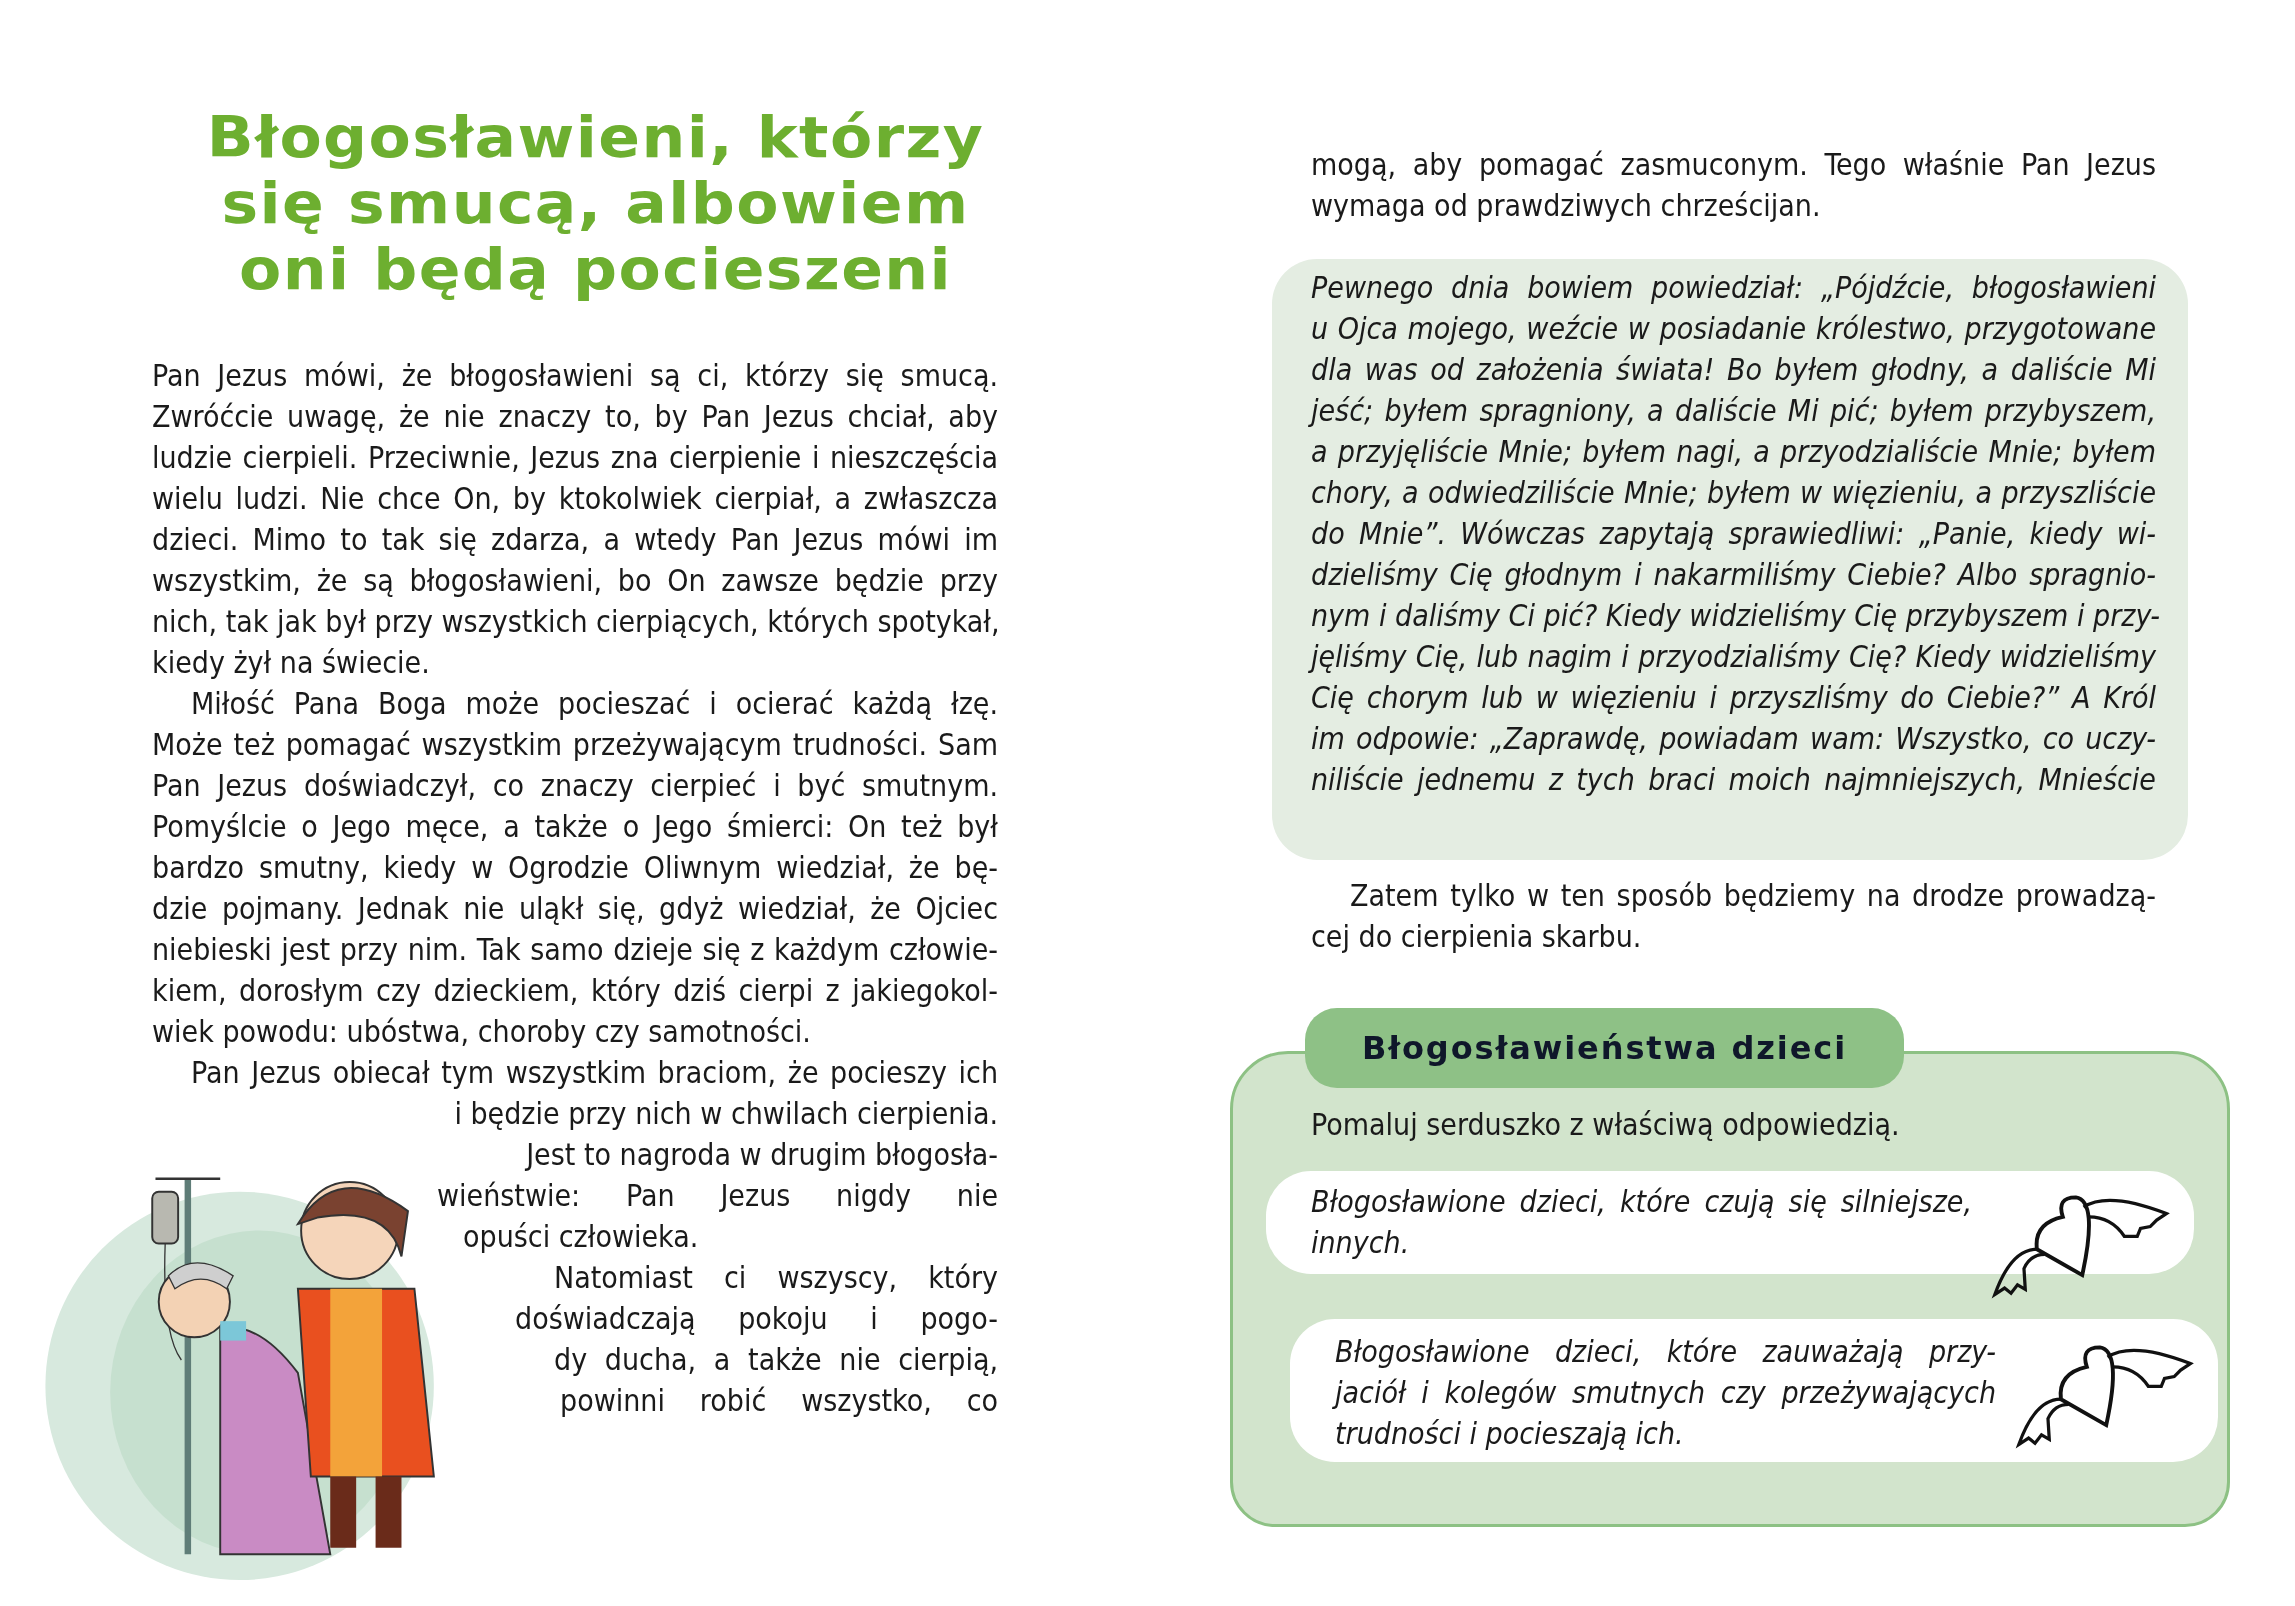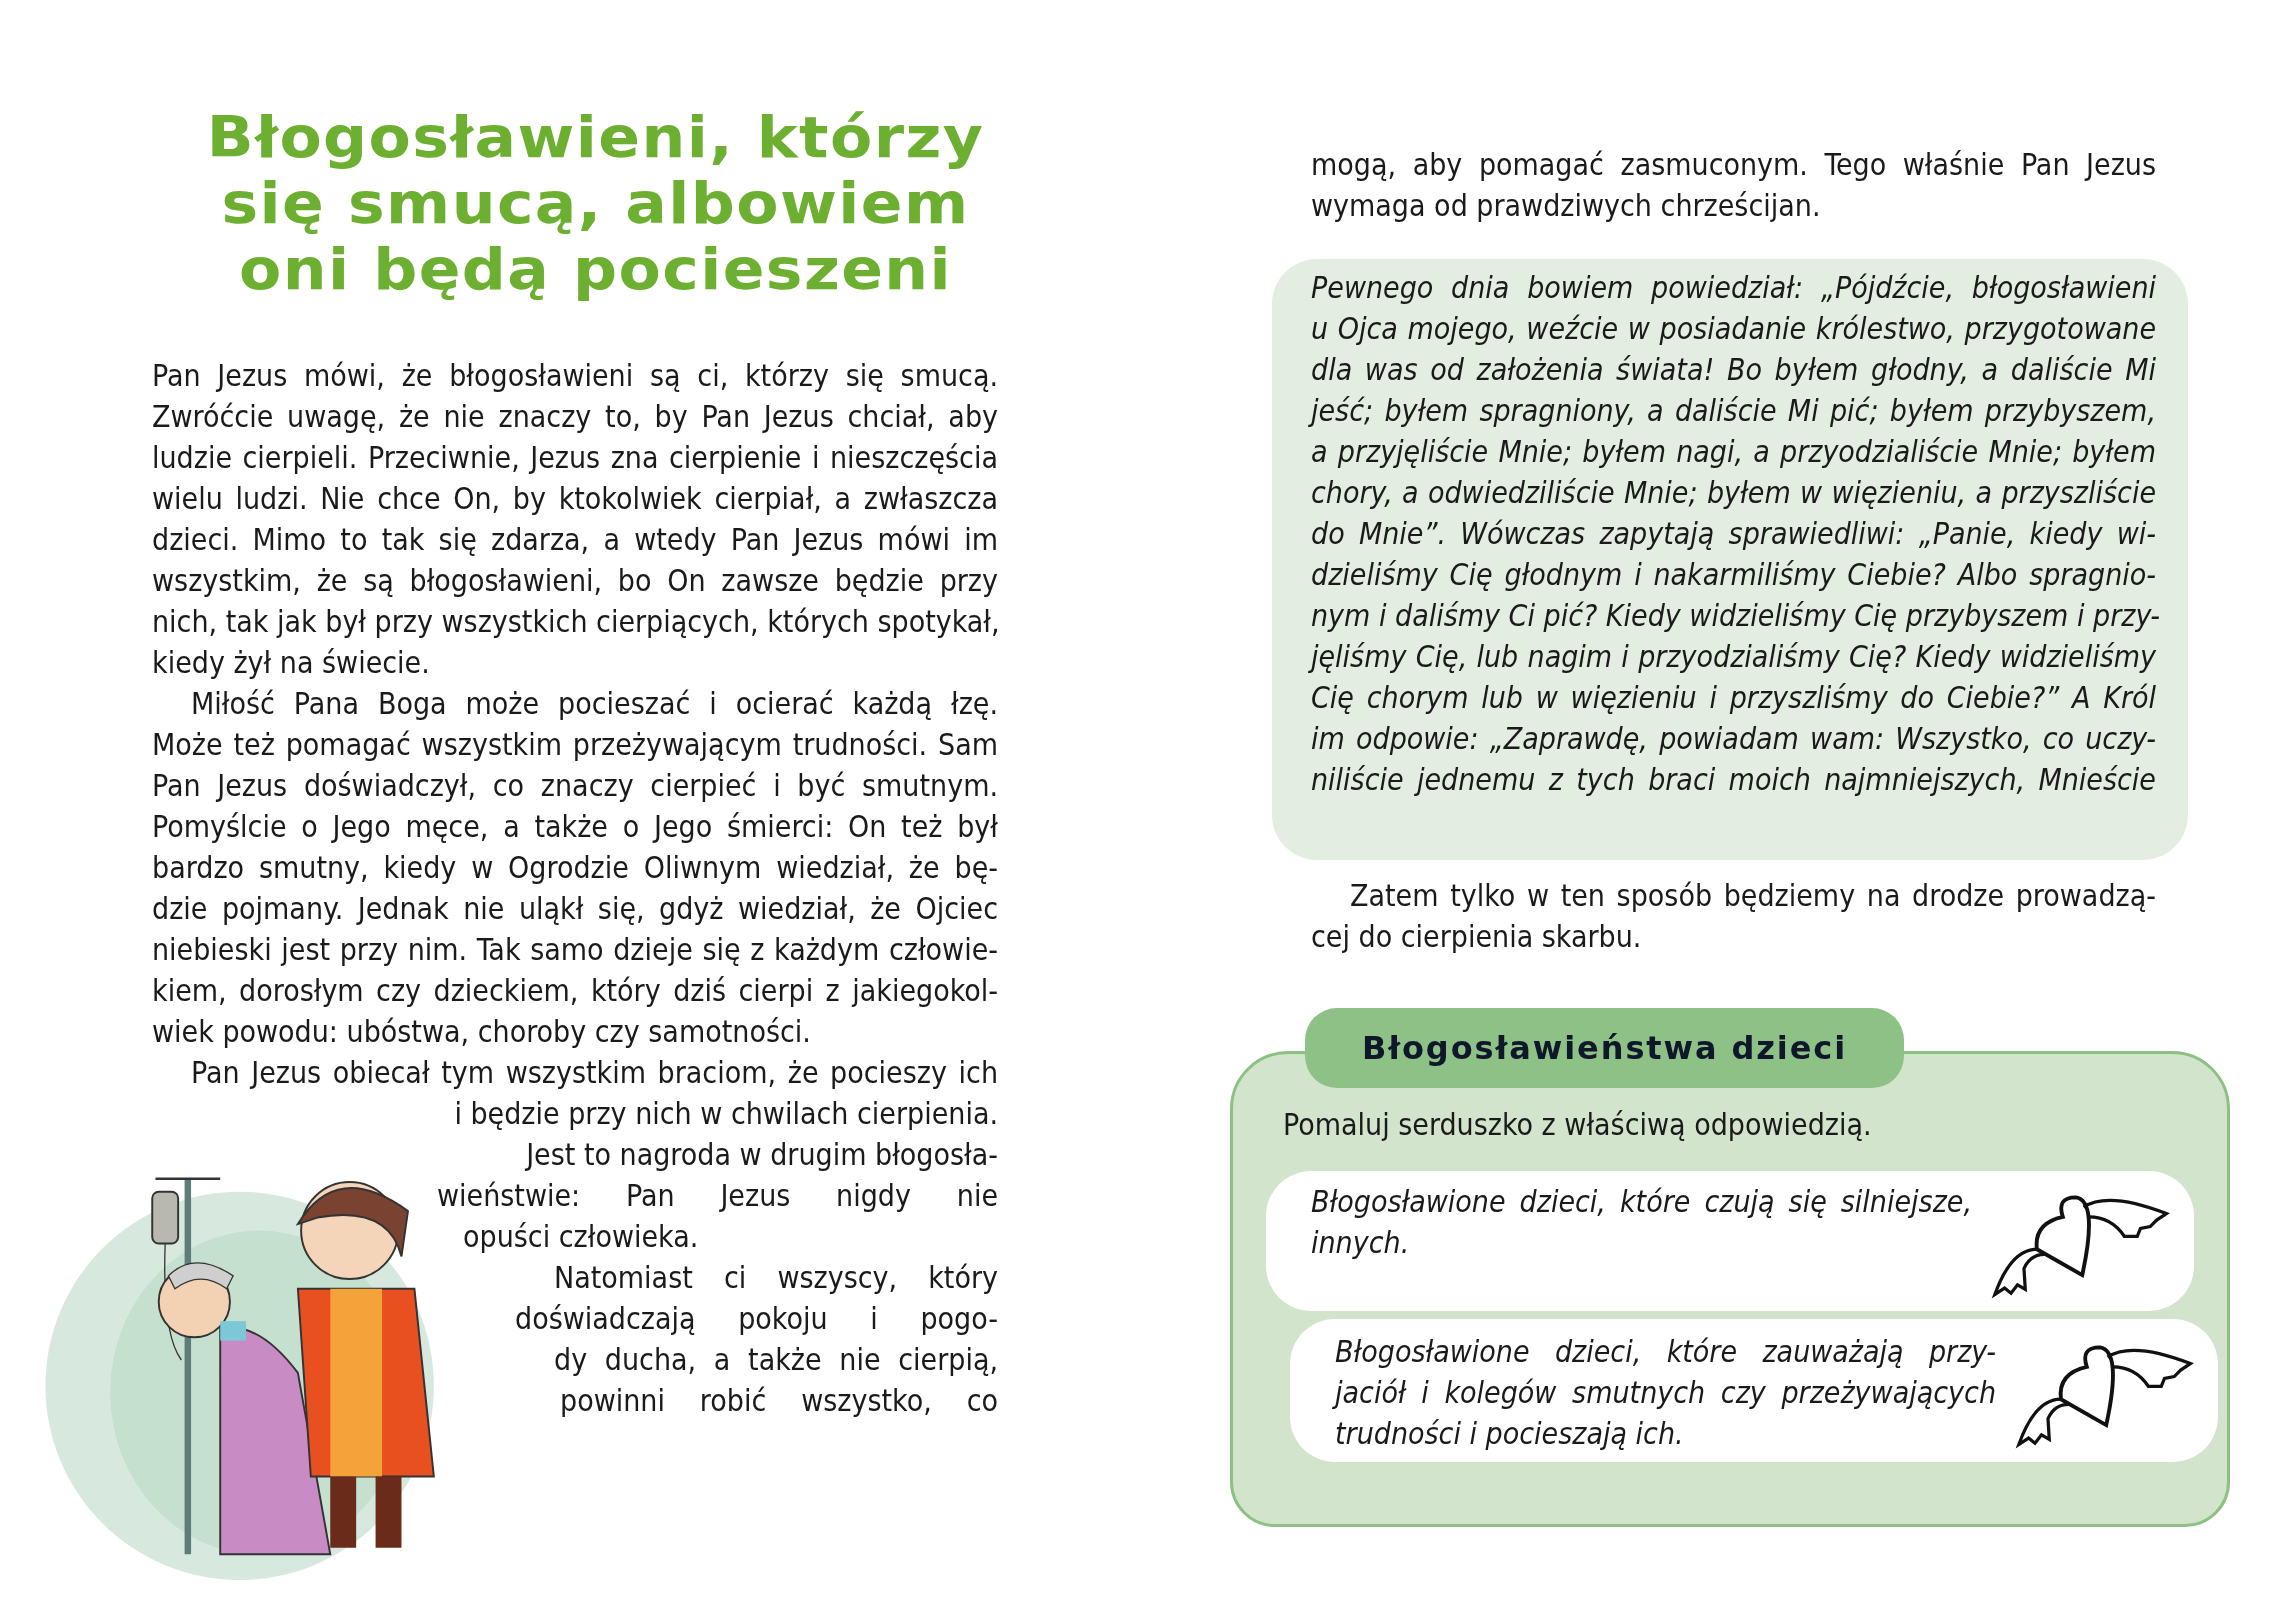--- a/index.html
+++ b/index.html
@@ -18,21 +18,21 @@
     .right { left:1311px; width:845px; }
     .quote-box { left:1272px; top:259px; width:916px; height:601px; background:#e4ede2;
       border-radius:45px; }
     .quote-text { left:1311px; top:267px; width:845px; font-style:italic; }
     .task-box { left:1230px; top:1051px; width:1000px; height:476px; background:#d2e4cc;
       border:3.2px solid #8dc184; border-radius:58px 58px 45px 45px; box-sizing:border-box; }
     .task-pill { left:1305px; top:1008px; width:599px; height:80px; background:#8ec186;
       border-radius:32px; color:#0f172a; font-family:"DejaVu Sans", sans-serif; font-weight:bold;
       font-size:32px; letter-spacing:1.9px; display:flex; align-items:center; justify-content:center; }
     .card { left:1266px; width:928px; background:#fff; border-radius:45px; }
-    .card1 { top:1171px; height:140px; }
+    .card1 { top:1171px; height:103px; }
     .card2 { top:1319px; height:143px;margin-left:24px; }
     .card-text { font-style:italic; }
     .heart { width:188px; height:123px; }
     .illus { left:26px; top:1114px; width:492px; height:492px; }
   </style>
 </head>
 <body>
 
 <div class="abs title">
   <div>Błogosławieni, którzy</div>
@@ -115,21 +115,21 @@
     <span class="ln just">niliście jednemu z tych braci moich najmniejszych, Mnieście</span>
   </div>
 
 <div class="abs body right" style="top:875px;" id="closing">
     <span class="ln just" style="padding-left:39px;">Zatem tylko w ten sposób będziemy na drodze prowadzą-</span>
     <span class="ln">cej do cierpienia skarbu.</span>
   </div>
 
 <div class="abs task-box"></div>
 <div class="abs task-pill">Błogosławieństwa dzieci</div>
-<div class="abs body" style="left:1283px; top:1104px;">Pomaluj serduszko z właściwą odpowiedzią.</div>
+<div class="abs body" style="left:1311px; top:1104px;">Pomaluj serduszko z właściwą odpowiedzią.</div>
 
 <div class="abs card card1">
   <div class="abs body card-text" style="left:45px; top:10.4px; width:661px;" id="opt0">
       <span class="ln just">Błogosławione dzieci, które czują się silniejsze,</span>
       <span class="ln">innych.</span>
     </div>
   <svg class="abs heart" style="left:719px; top:6.5px;" viewBox="0 0 290 190">
     <path d="M120 60 Q 110 30 140 30 Q 175 35 150 150 L 80 110 Q 75 70 120 60 Z" fill="none" stroke="#111" stroke-width="6"></path>
     <path d="M80 110 Q 40 110 15 180 L 30 170 L 40 178 L 50 165 L 62 172 L 60 140 Q 70 118 92 118" fill="none" stroke="#111" stroke-width="5"></path>
     <path d="M152 45 Q 190 20 280 55 L 265 65 L 255 75 L 240 78 L 235 90 L 215 90 Q 195 60 160 60" fill="none" stroke="#111" stroke-width="5"></path>

